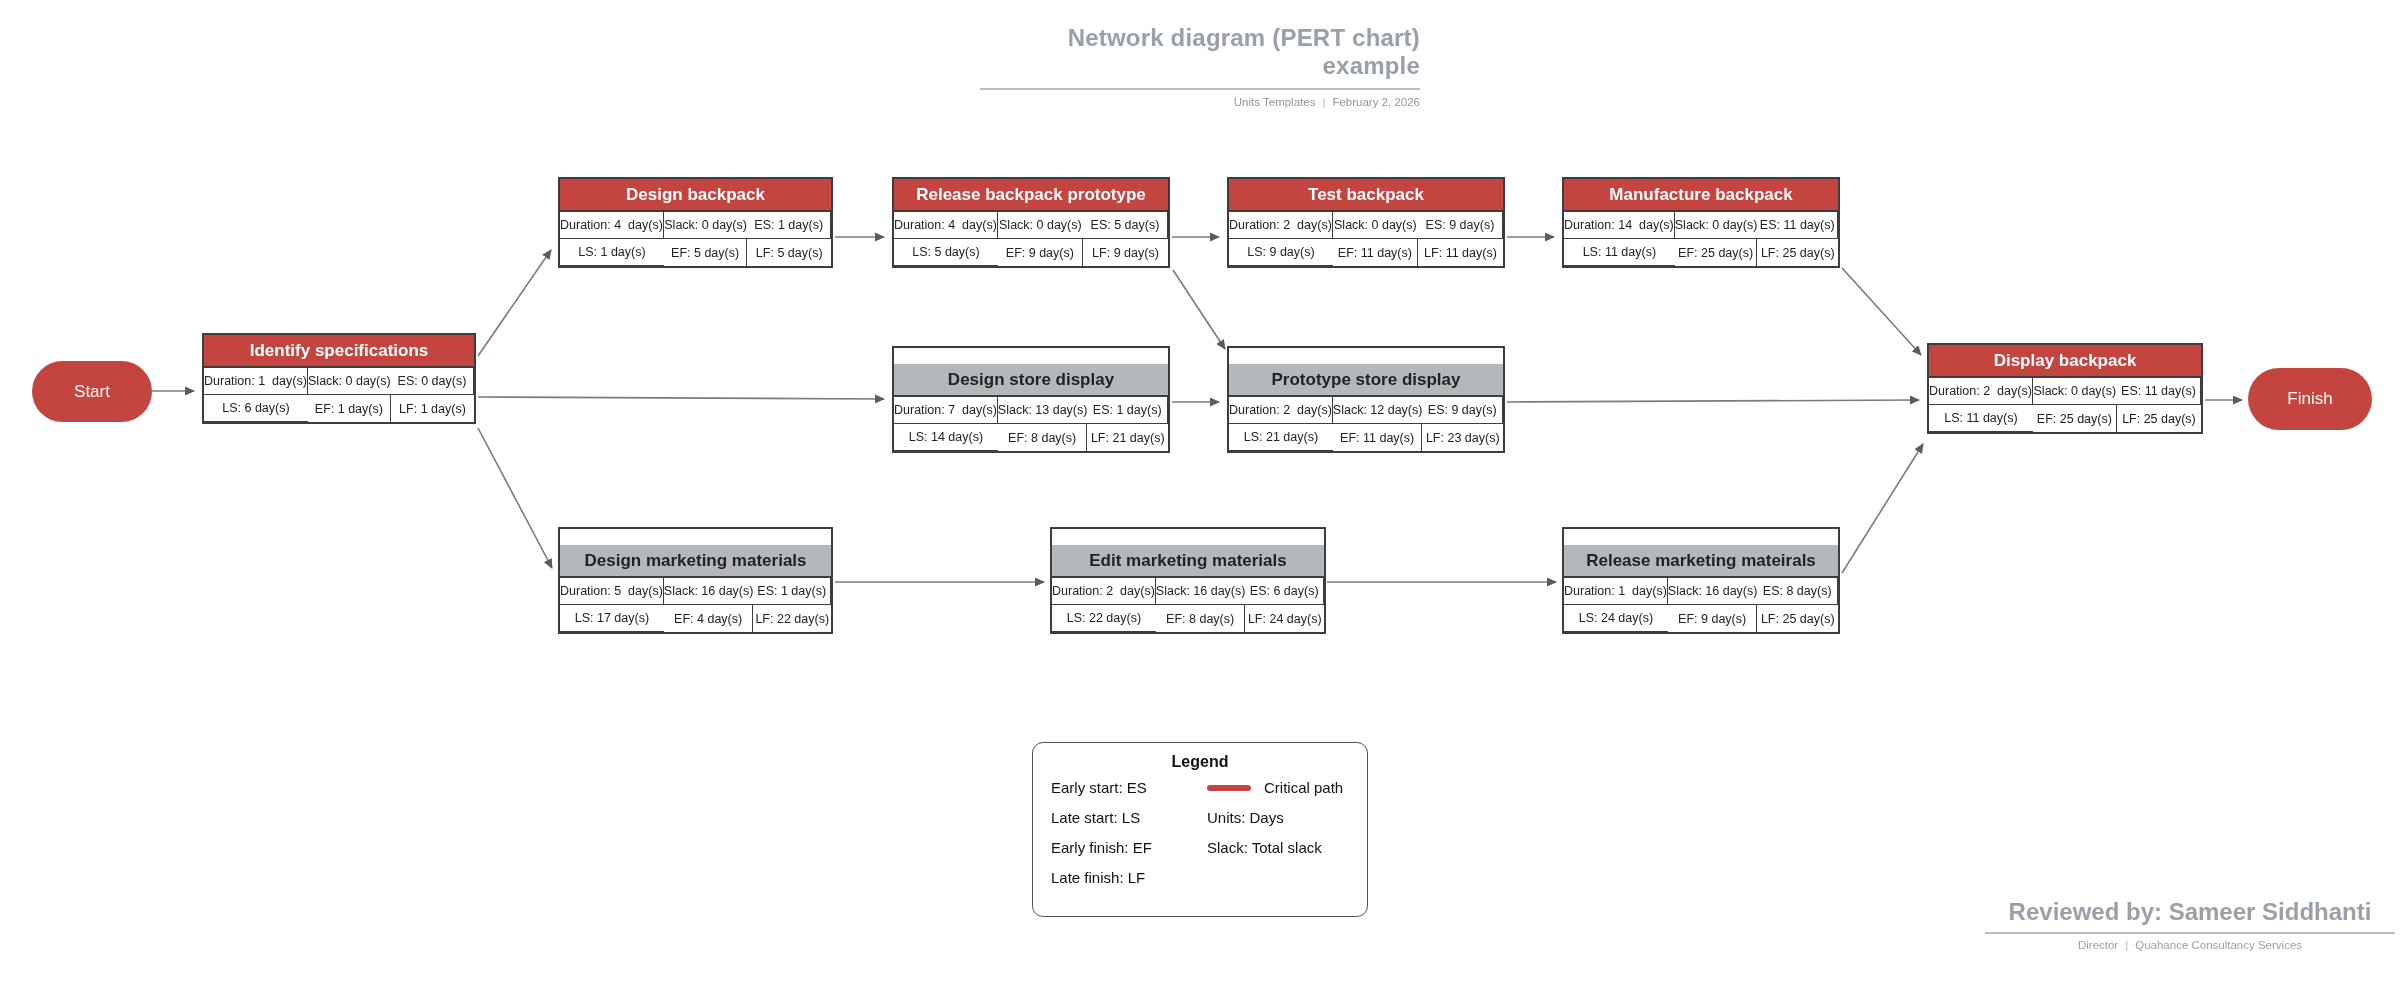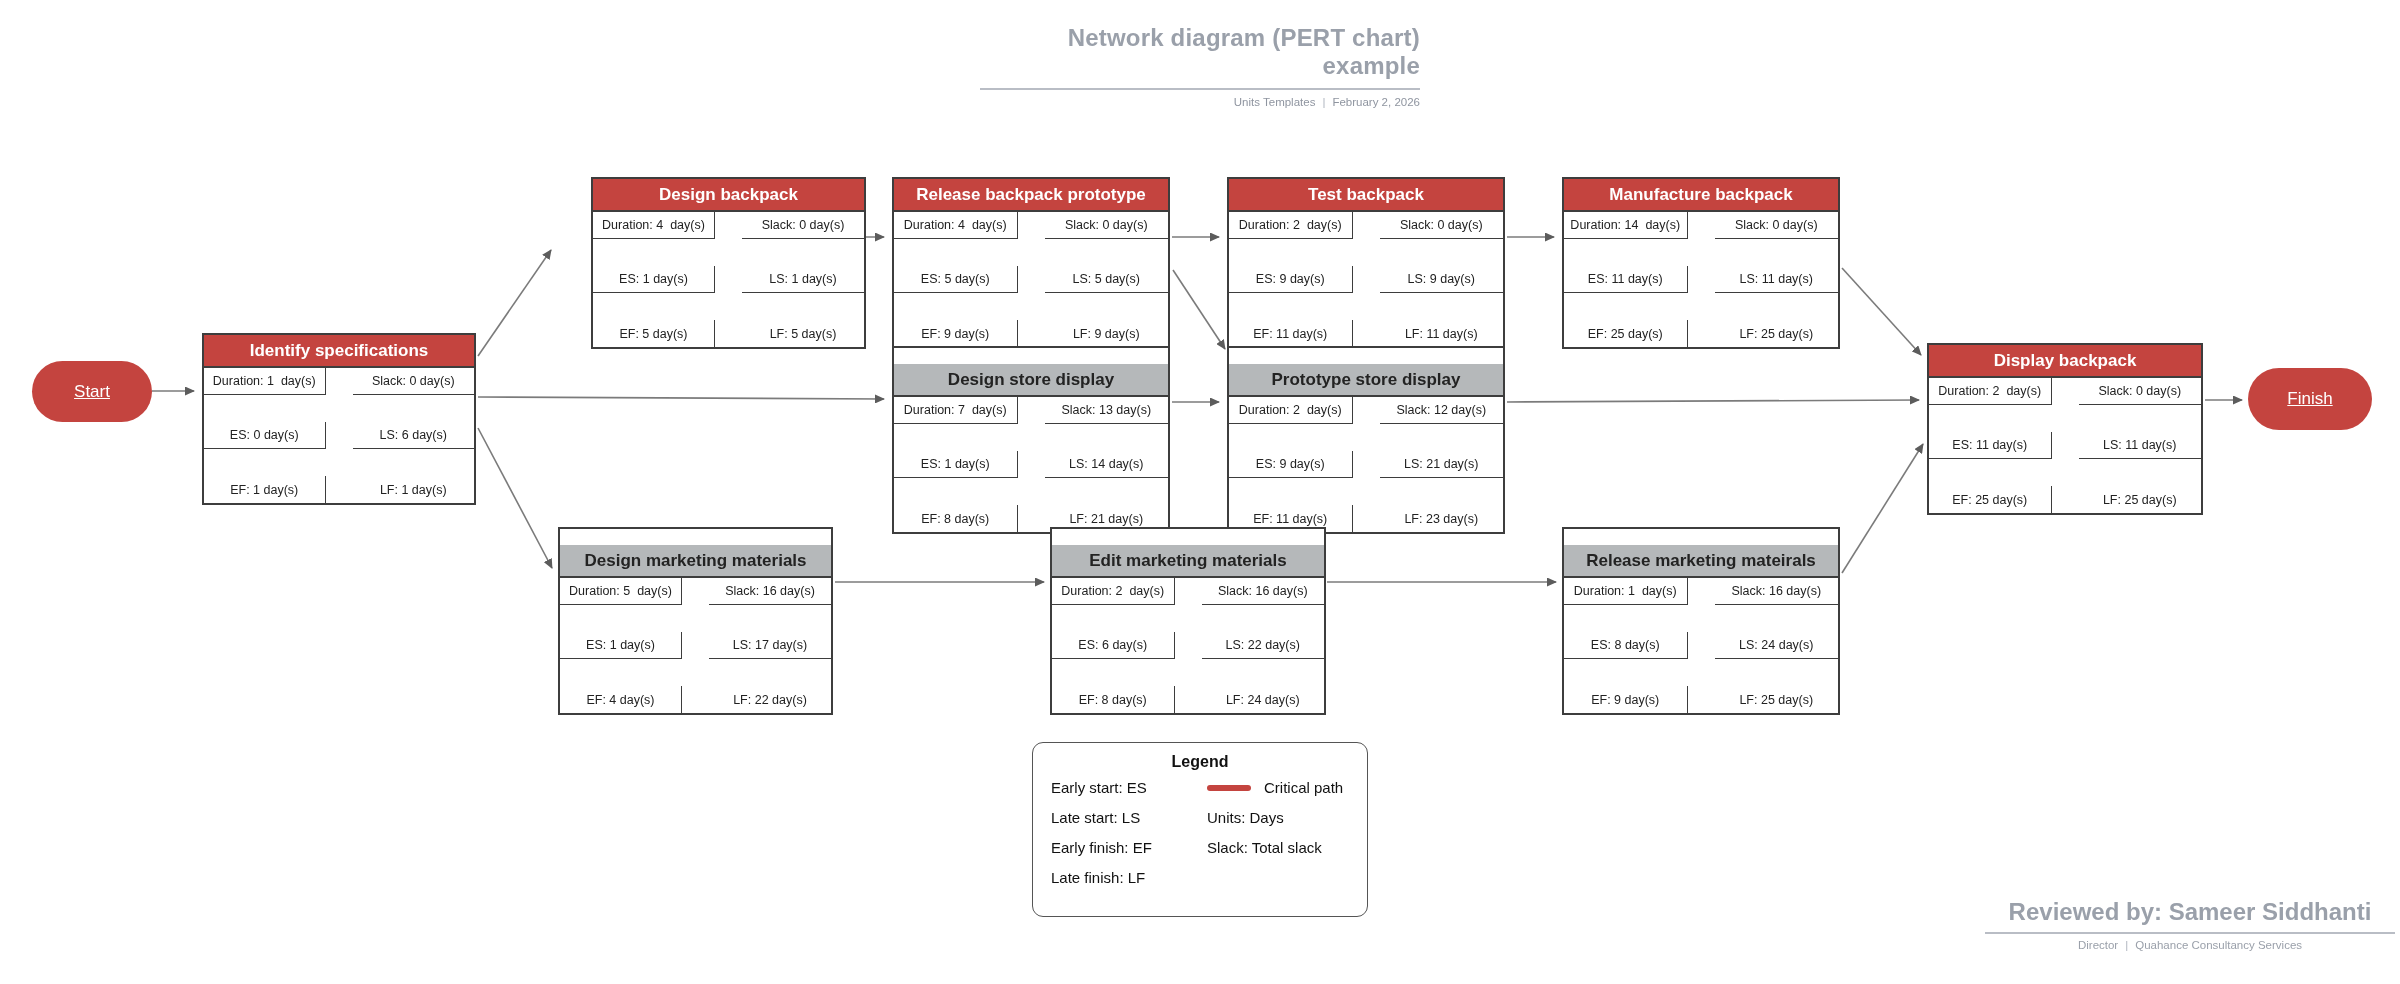--- a/index.html
+++ b/index.html
@@ -28,31 +28,31 @@
   .footer-title{
     font-size:24px;font-weight:bold;color:var(--muted);
     padding-bottom:6px;border-bottom:2px solid #b9bdc5;
   }
   .footer-subtitle{margin-top:5px;font-size:11.5px;color:#9aa0aa;}
   .footer-subtitle .sep{margin:0 7px;color:#b0b5bf;}
   
   .terminal{
     position:absolute;background:var(--critical);color:#fff;
     display:flex;align-items:center;justify-content:center;
-    font-size:17px;border-radius:31px;text-decoration:underline;
+    font-size:17px;border-radius:31px;
   }
   
   .task{position:absolute;background:#fff;border:2px solid var(--border);}
   .task-header{
     height:33px;display:flex;align-items:center;justify-content:center;
     font-size:17px;font-weight:bold;border-bottom:2px solid var(--border);
   }
   .task.critical .task-header{background:var(--critical);color:#fff;}
   .task.noncritical .task-header{background:var(--noncrit);color:#232323;margin-top:16px;}
-  .task-grid{display:grid;grid-template-columns:1fr 1fr;gap:27px;}
+  .task-grid{display:grid;grid-template-columns:1fr 1fr 1fr;}
   .cell{
     height:27px;display:flex;align-items:center;justify-content:center;
     font-size:12.5px;color:#222;white-space:pre;
     border-bottom:1.5px solid var(--border);
   }
   .cell:nth-child(odd){border-right:1.5px solid var(--border);}
   .cell:nth-child(5),.cell:nth-child(6){border-bottom:none;}
   
   svg.connectors{position:absolute;left:0;top:0;pointer-events:none;}
   
@@ -112,21 +112,21 @@
   <div class="task-grid">
     <div class="cell">Duration: 1  day(s)</div>
     <div class="cell">Slack: 0 day(s)</div>
     <div class="cell">ES: 0 day(s)</div>
     <div class="cell">LS: 6 day(s)</div>
     <div class="cell">EF: 1 day(s)</div>
     <div class="cell">LF: 1 day(s)</div>
   </div>
 </div>
 
-<div class="task critical" style="left:591px;top:177px;width:275px">
+<div class="task critical" style="left:558px;top:177px;width:275px">
   <div class="task-header">Design backpack</div>
   <div class="task-grid">
     <div class="cell">Duration: 4  day(s)</div>
     <div class="cell">Slack: 0 day(s)</div>
     <div class="cell">ES: 1 day(s)</div>
     <div class="cell">LS: 1 day(s)</div>
     <div class="cell">EF: 5 day(s)</div>
     <div class="cell">LF: 5 day(s)</div>
   </div>
 </div>

